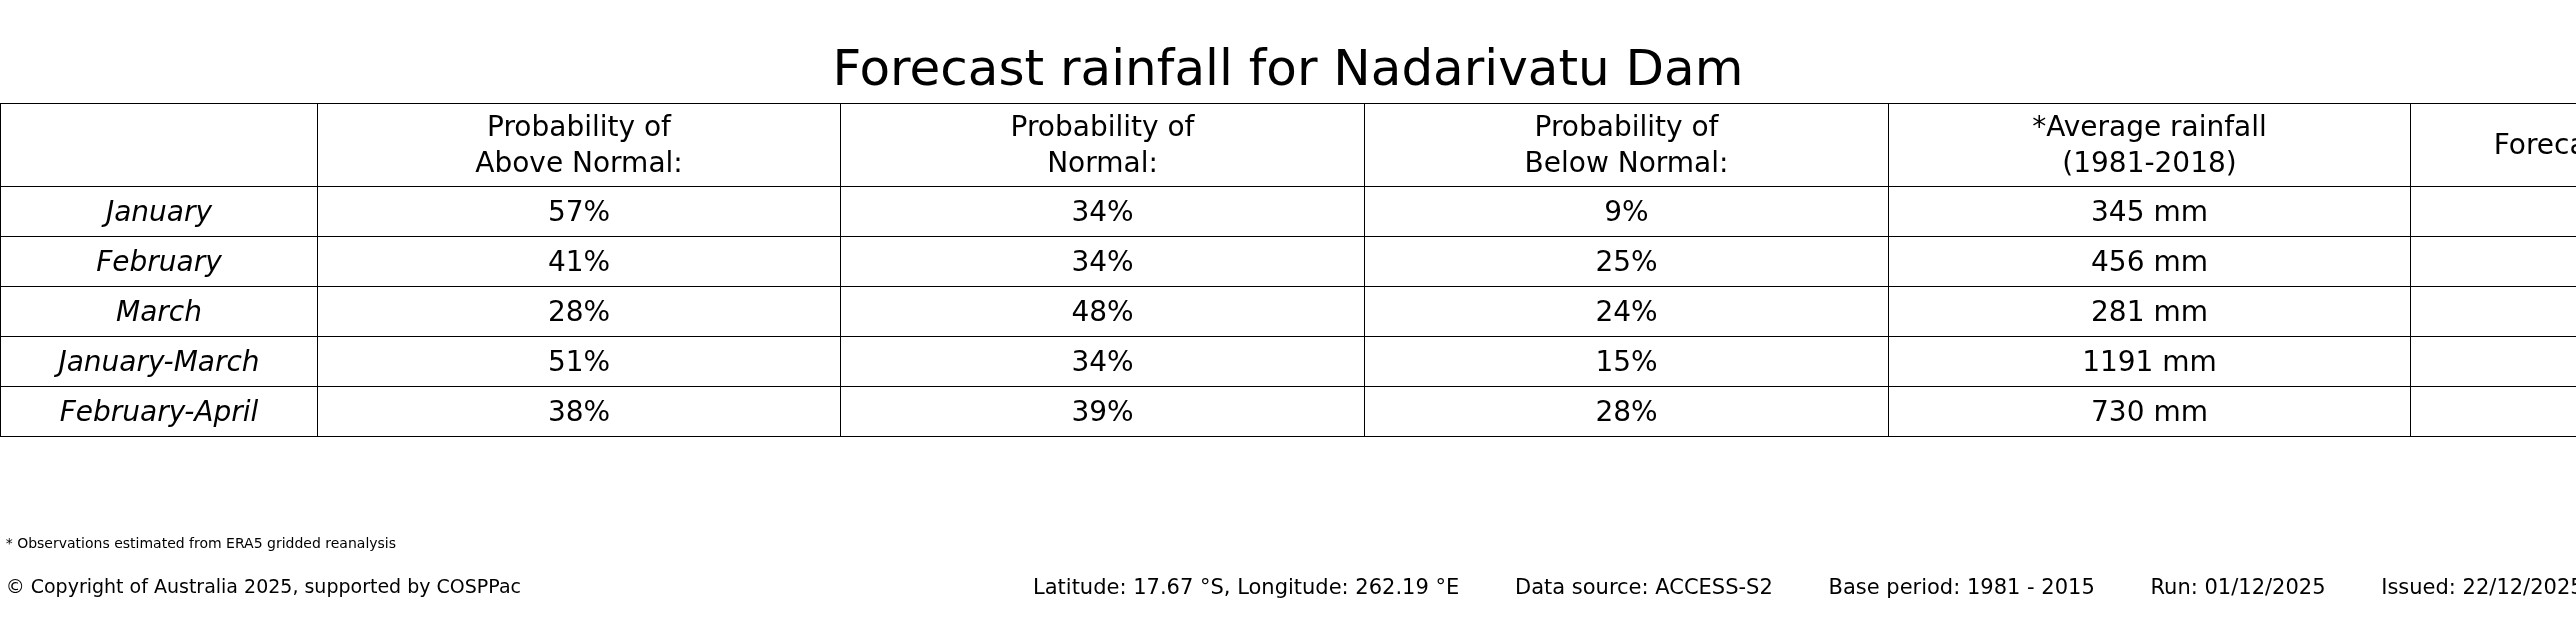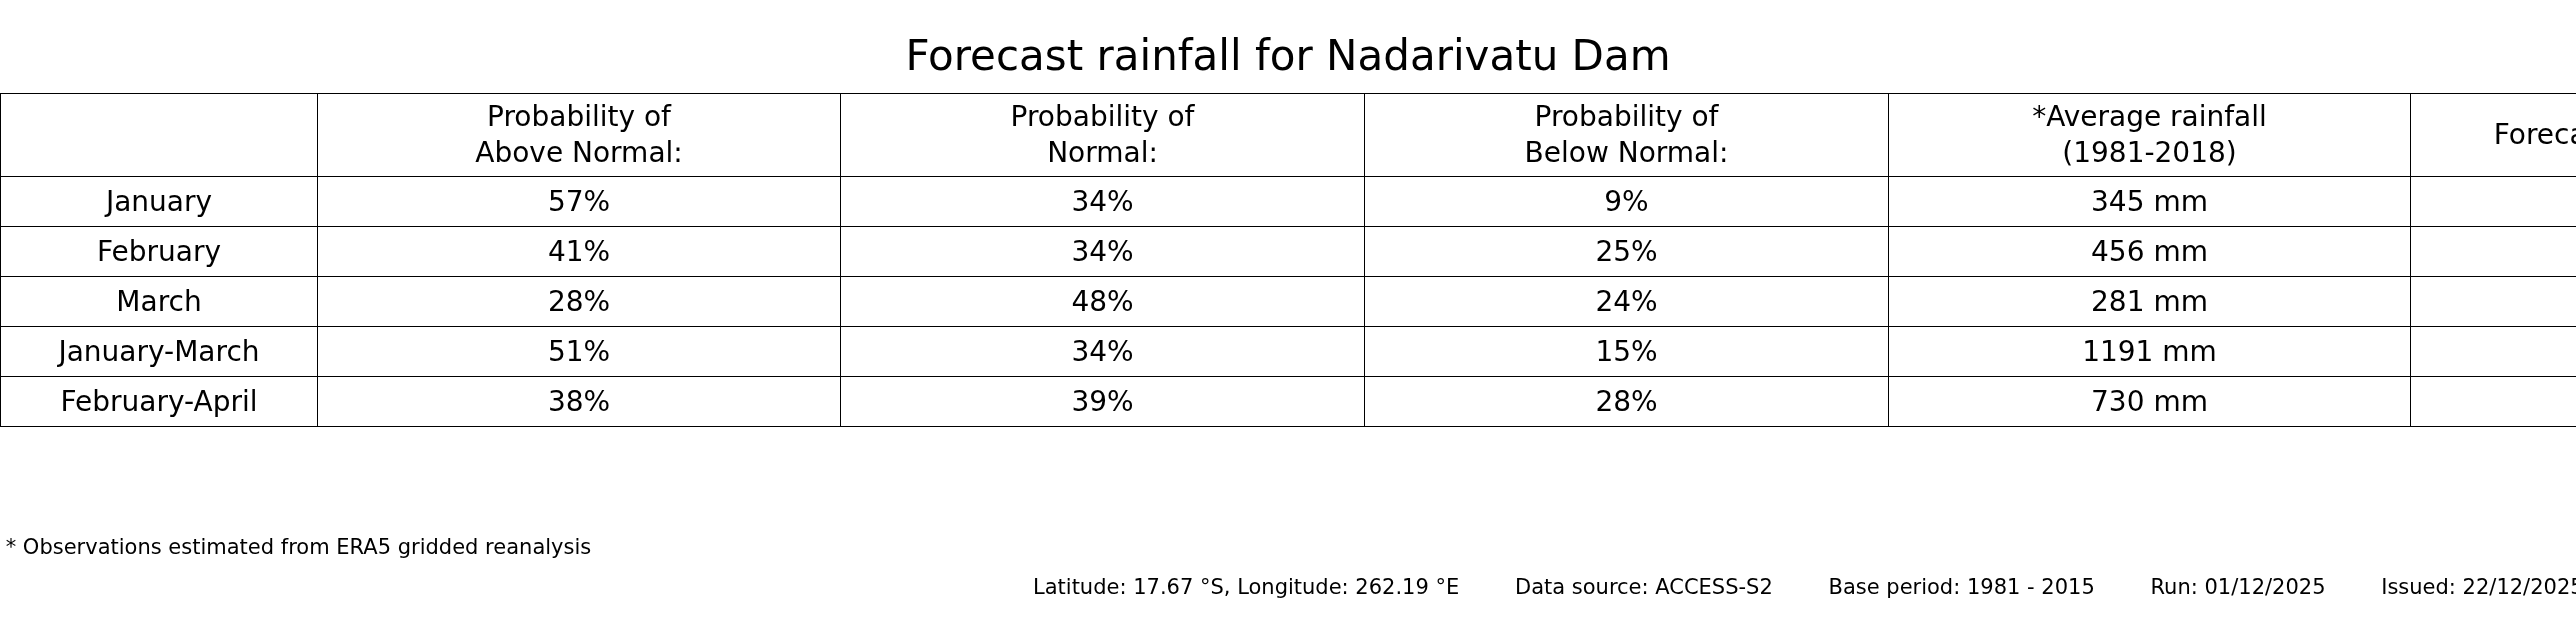--- a/index.html
+++ b/index.html
@@ -10,30 +10,30 @@
   body {
     width: 2576px;
     height: 620px;
     font-family: "DejaVu Sans", sans-serif;
     color: #000000;
     position: relative;
     overflow: hidden;
   }
   .page-title {
     text-align: center;
-    font-size: 42px;
+    font-size: 50px;
     font-weight: normal;
-    margin: 8px;
+    margin: 16px;
     padding-top: 23px;
     letter-spacing: 0px;
   }
   .table-wrap {
     position: absolute;
     left: 0px;
-    top: 93px;
+    top: 103px;
     width: 2576px;
   }
   table.forecast {
     border-collapse: collapse;
     table-layout: fixed;
     width: 2572px;
     margin: 0;
   }
   table.forecast td, table.forecast th {
     border: 1.9px solid #000000;
@@ -62,26 +62,27 @@
     vertical-align: middle;
     font-size: 28px;
   }
   tbody td {
     height: 49px;
     vertical-align: middle;
   }
   td.rowlabel {
     text-align: left;
     padding-left: 13.3px;
+    font-style: italic;
   }
   .footnote {
     position: absolute;
     left: 5.7px;
     top: 535px;
-    font-size: 21px;
+    font-size: 14px;
   }
   .footer {
     position: absolute;
     left: 0;
     top: 575px;
     width: 2576px;
     height: 38px;
   }
   .footer .copyright {
     position: absolute;
@@ -179,20 +180,21 @@
         <td>730 mm</td>
         <td>High</td>
       </tr>
     </tbody>
   </table>
 </div>
 
 <div class="footnote">* Observations estimated from ERA5 gridded reanalysis</div>
 
 <div class="footer">
+  <div class="copyright">© Copyright of Australia 2025, supported by COSPPac</div>
   <div class="meta">
     <span>Latitude: 17.67 °S, Longitude: 262.19 °E</span>
     <span>Data source: ACCESS-S2</span>
     <span>Base period: 1981 - 2015</span>
     <span>Run: 01/12/2025</span>
     <span>Issued: 22/12/2025</span>
   </div>
 </div>
 
 

